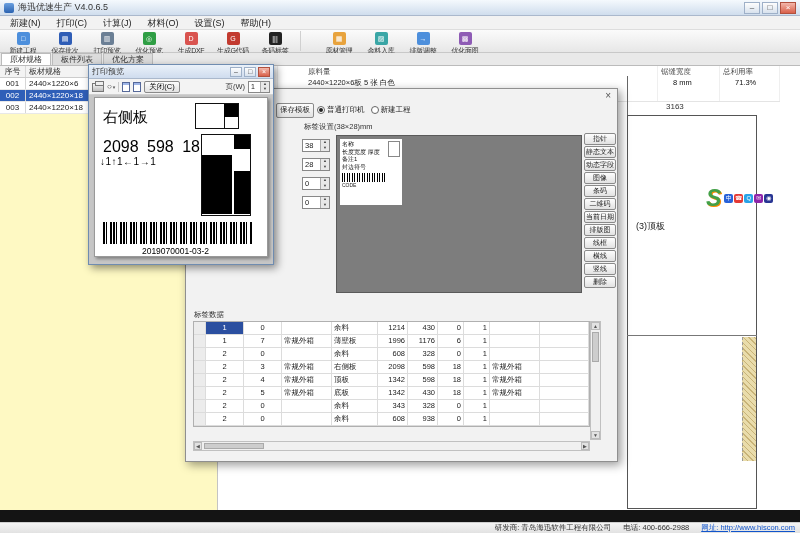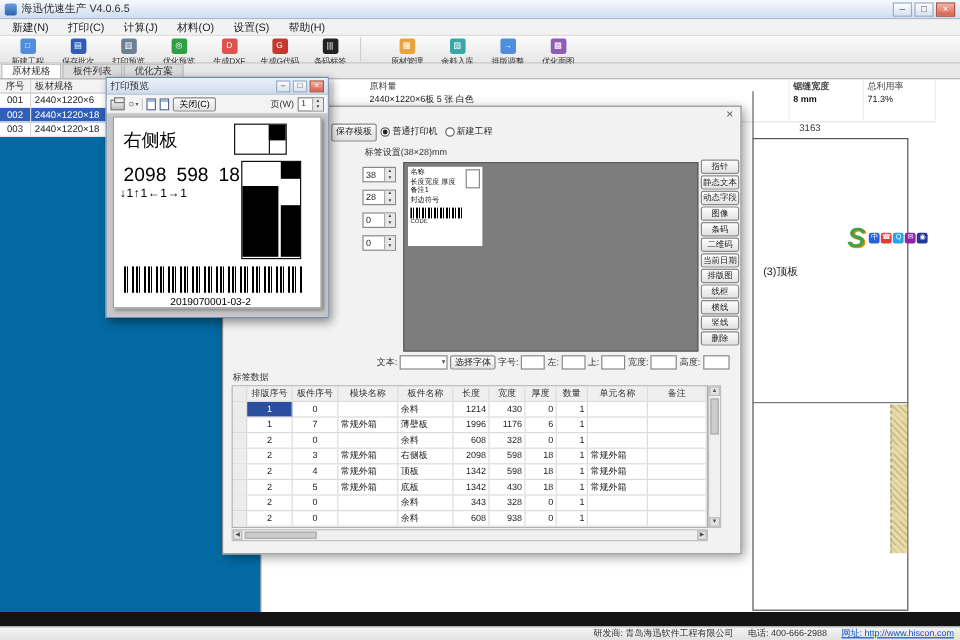--- a/index.html
+++ b/index.html
@@ -31,34 +31,34 @@
   .tool-label { font-size:7px; color:#333; white-space:nowrap; letter-spacing:-0.3px; margin-top:1px; }
   .tool-sep { width:14px; border-left:1px solid #d0d0d0; height:20px; margin:0 4px; }
 
   #tabbar { position:absolute; top:53px; left:0; width:800px; height:13px; background:#e9e9e9;
     border-bottom:1px solid #bbb; display:flex; align-items:flex-end; padding-left:1px; z-index:5; }
   .tab { height:12px; line-height:12px; padding:0 8px; font-size:8px; border:1px solid #bbb; border-bottom:none;
     background:#dcdcdc; margin-right:1px; color:#333; }
   .tab.active { background:#fff; }
 
   
-  #left-panel { position:absolute; top:66px; left:0; width:218px; height:444px; background:#0369a1; border-right:1px solid #c4c4c4; }
+  #left-panel { position:absolute; top:66px; left:0; width:218px; height:444px; background:#fef9c3; border-right:1px solid #c4c4c4; }
   .lt-header { display:flex; height:12px; background:#f3f3f3; border-bottom:1px solid #ccc; font-size:8px; color:#333; }
   .lt-c1 { width:26px; border-right:1px solid #d6d6d6; text-align:center; line-height:12px; }
   .lt-c2 { flex:1; padding-left:3px; line-height:12px; white-space:nowrap; overflow:hidden; }
   .lt-row { display:flex; height:12px; border-bottom:1px solid #e8e8e8; font-size:8px; background:#fff; }
   .lt-row.selected { background:#2f5fb8; color:#fff; }
 
   
   #document { position:absolute; top:66px; left:218px; width:582px; height:444px; background:#fff; overflow:hidden; }
   #info-bar { position:absolute; left:2px; top:0; width:560px; height:36px; display:flex; font-size:7.5px; border-bottom:1px solid #e4e4e4; }
   .info-col { border-right:1px solid #efefef; padding:1px 3px; }
   .info-head { color:#444; height:10px; line-height:10px; }
-  .info-val { color:#111; line-height:11px; }
-  .w1 { width:58px; } .w2 { flex:1;padding-left:30px; } .w3 { width:62px;font-weight:bold; } .w4 { width:60px; }
+  .info-val { color:#111; line-height:11px;margin-left:12px; }
+  .w1 { width:58px; } .w2 { flex:1;padding-left:30px; } .w3 { width:62px; } .w4 { width:60px; }
   .mat-line { line-height:11px; white-space:nowrap; }
 
   #cut-diagram { position:absolute; left:0; top:0; width:582px; height:444px; }
   .cd-vline { position:absolute; left:409px; top:10px; width:1px; height:39px; background:#666; }
   .cd-rect { position:absolute; left:409px; top:49px; width:130px; height:394px; border:1px solid #555; }
   .cd-hline { position:absolute; left:409px; top:269px; width:130px; height:1px; background:#777; }
   .cd-strip { position:absolute; left:524px; top:271px; width:14px; height:124px;
     background:repeating-linear-gradient(45deg,#e9dcab 0 3px,#c8b377 3px 4px); border-left:1px dashed #999; }
   .cd-dim-top { position:absolute; left:448px; top:36px; font-size:8px; color:#333; }
   .cd-label { position:absolute; left:418px; top:154px; font-size:9px; color:#222; }
@@ -388,53 +388,23 @@
         <button class="tool-btn">条码</button>
         <button class="tool-btn">二维码</button>
         <button class="tool-btn">当前日期</button>
         <button class="tool-btn">排版图</button>
         <button class="tool-btn">线框</button>
         <button class="tool-btn">横线</button>
         <button class="tool-btn">竖线</button>
         <button class="tool-btn">删除</button>
       </div>
 
-    <div class="dlg-fieldrow">
-      <span class="flabel">文本:</span>
-      <span class="fselect">
-          <i class="caret">▾</i>
-        </span>
-      <button class="dlg-btn small">选择字体</button>
-      <span class="flabel">字号:</span>
-      <span class="finput fw20"></span>
-      <span class="flabel">左:</span>
-      <span class="finput fw20"></span>
-      <span class="flabel">上:</span>
-      <span class="finput fw20"></span>
-      <span class="flabel">宽度:</span>
-      <span class="finput fw22"></span>
-      <span class="flabel">高度:</span>
-      <span class="finput fw22"></span>
-    </div>
 
     <div class="dlg-datalabel">标签数据</div>
     <div class="dlg-table">
-        <div class="t-row t-head">
-          <span class="t-cell c-sel"></span>
-          <span class="t-cell c0">排版序号</span>
-          <span class="t-cell c1">板件序号</span>
-          <span class="t-cell c2">模块名称</span>
-          <span class="t-cell c3">板件名称</span>
-          <span class="t-cell c4">长度</span>
-          <span class="t-cell c5">宽度</span>
-          <span class="t-cell c6">厚度</span>
-          <span class="t-cell c7">数量</span>
-          <span class="t-cell c8">单元名称</span>
-          <span class="t-cell c9">备注</span>
-        </div>
         <div class="t-row">
           <span class="t-cell c-sel"></span>
           <span class="t-cell c0 cell-selected">1</span>
           <span class="t-cell c1">0</span>
           <span class="t-cell c2"></span>
           <span class="t-cell c3">余料</span>
           <span class="t-cell c4">1214</span>
           <span class="t-cell c5">430</span>
           <span class="t-cell c6">0</span>
           <span class="t-cell c7">1</span>

